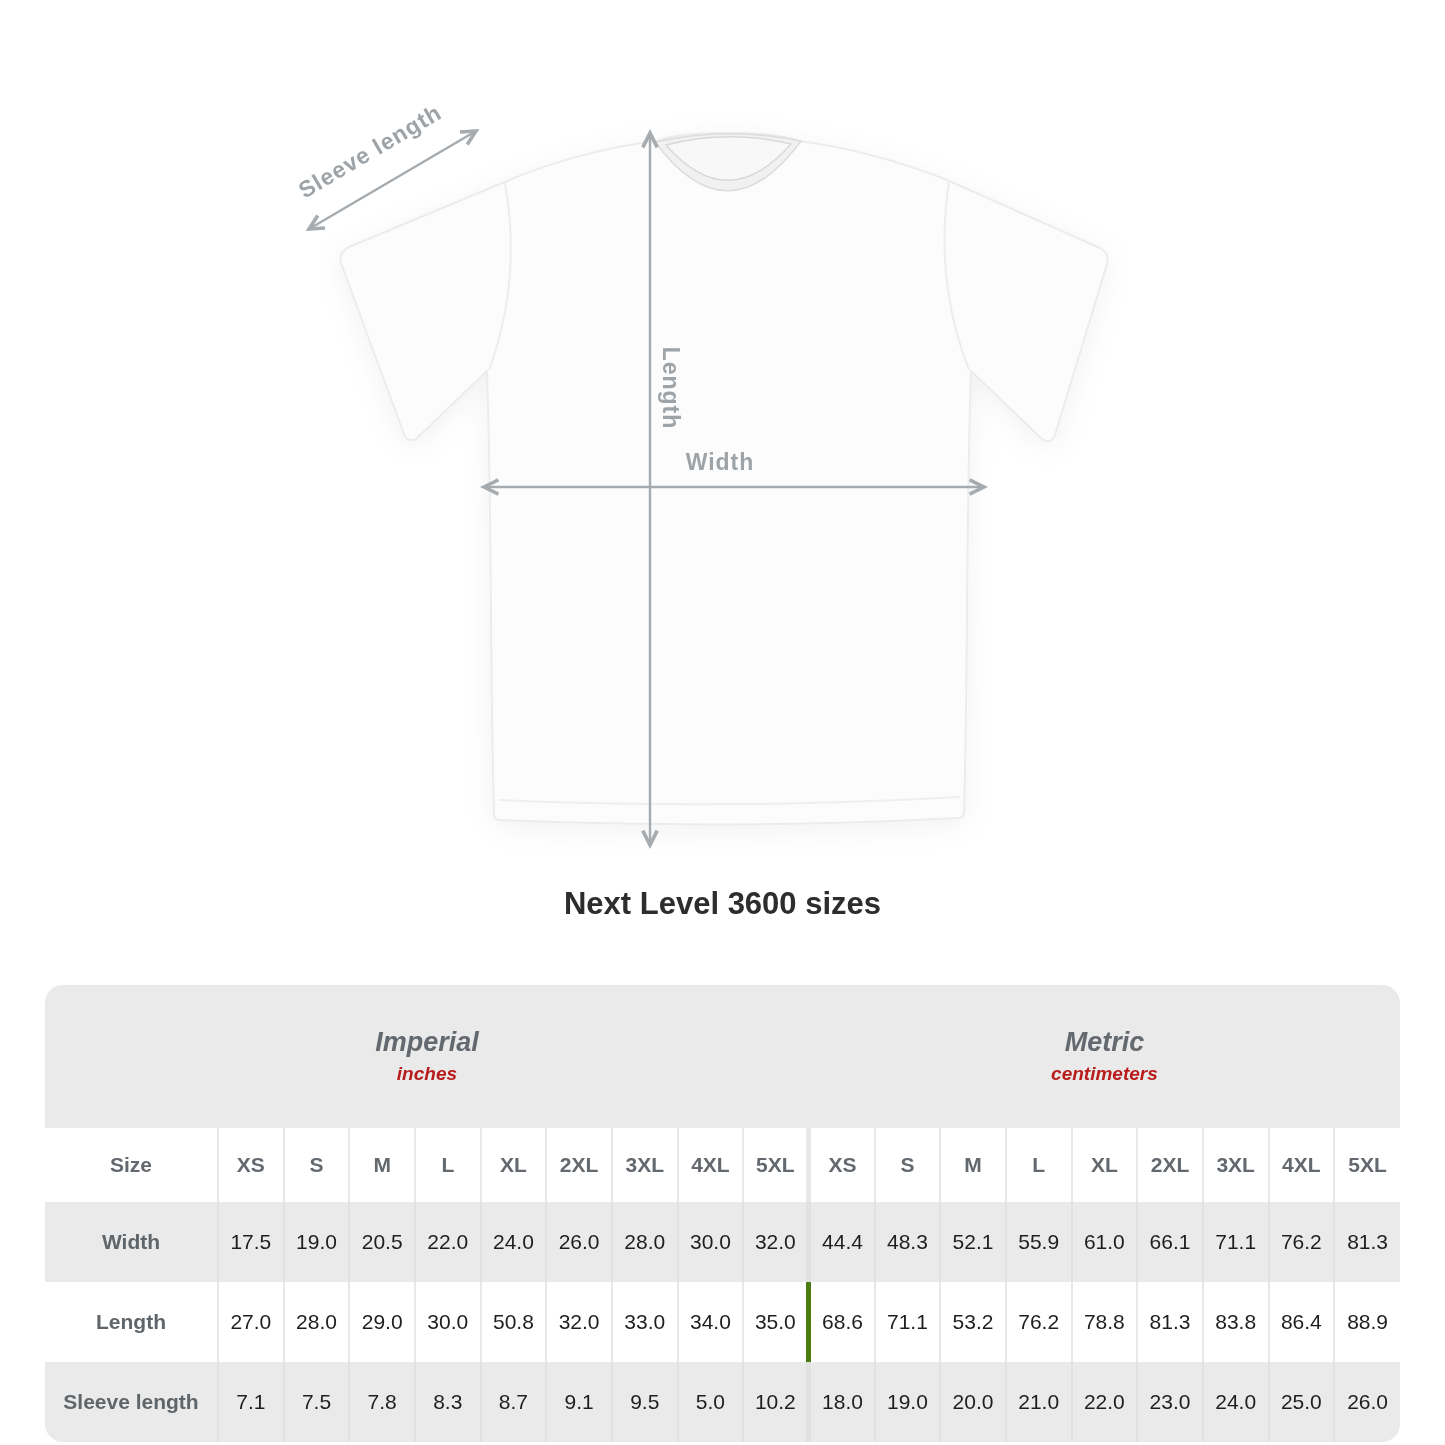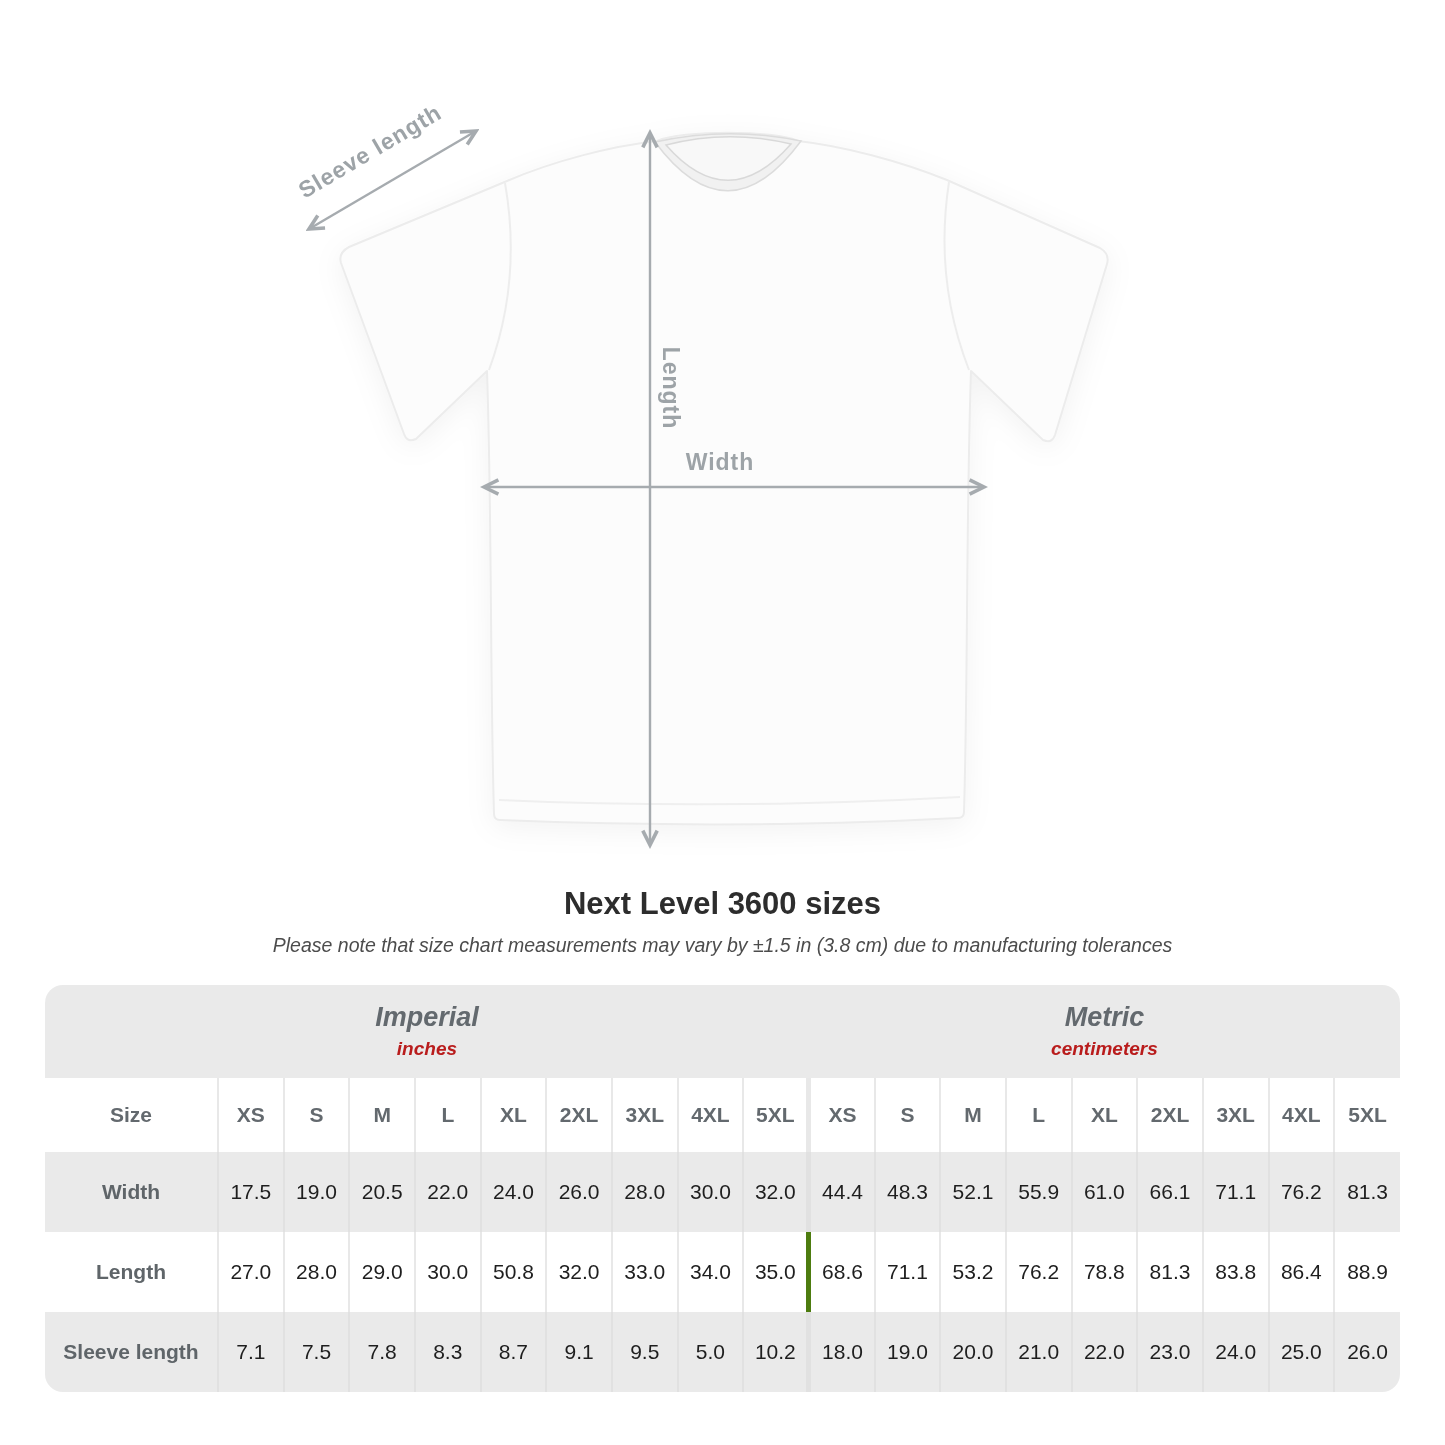--- a/index.html
+++ b/index.html
@@ -58,24 +58,24 @@
   }
   table.size-table {
     width: 100%;
     border-collapse: collapse;
     table-layout: fixed;
   }
   .size-table col.c-size { width: 173px; }
 
   .band-row th {
     background: #eaeaea;
-    height: 93px;
+    height: 119px;
     vertical-align: middle;
     text-align: center;
-    padding: 0;
+    padding: 12px;
   }
   .band-title {
     font-size: 27px;
     font-weight: 700;
     font-style: italic;
     color: #63696e;
     line-height: 1.1;
   }
   .band-unit {
     font-size: 19px;
@@ -166,21 +166,20 @@
       <line x1="484" y1="487" x2="984" y2="487" marker-start="url(#arrow)" marker-end="url(#arrow)"></line>
     </g>
 
     <text class="dim-label" transform="translate(374 158) rotate(-30.5)" text-anchor="middle">Sleeve length</text>
     <text class="dim-label" transform="translate(663 388) rotate(90)" text-anchor="middle">Length</text>
     <text class="dim-label" x="720" y="470" text-anchor="middle">Width</text>
   </svg>
 
   <div class="title-block">
     <h1 class="chart-title">Next Level 3600 sizes</h1>
-    <p class="chart-subtitle">Please note that size chart measurements may vary by ±1.5 in (3.8 cm) due to manufacturing tolerances</p>
   </div>
 
   <div class="table-wrap">
     <table class="size-table">
       <colgroup>
         <col class="c-size">
           <col>
           <col>
           <col>
           <col>

